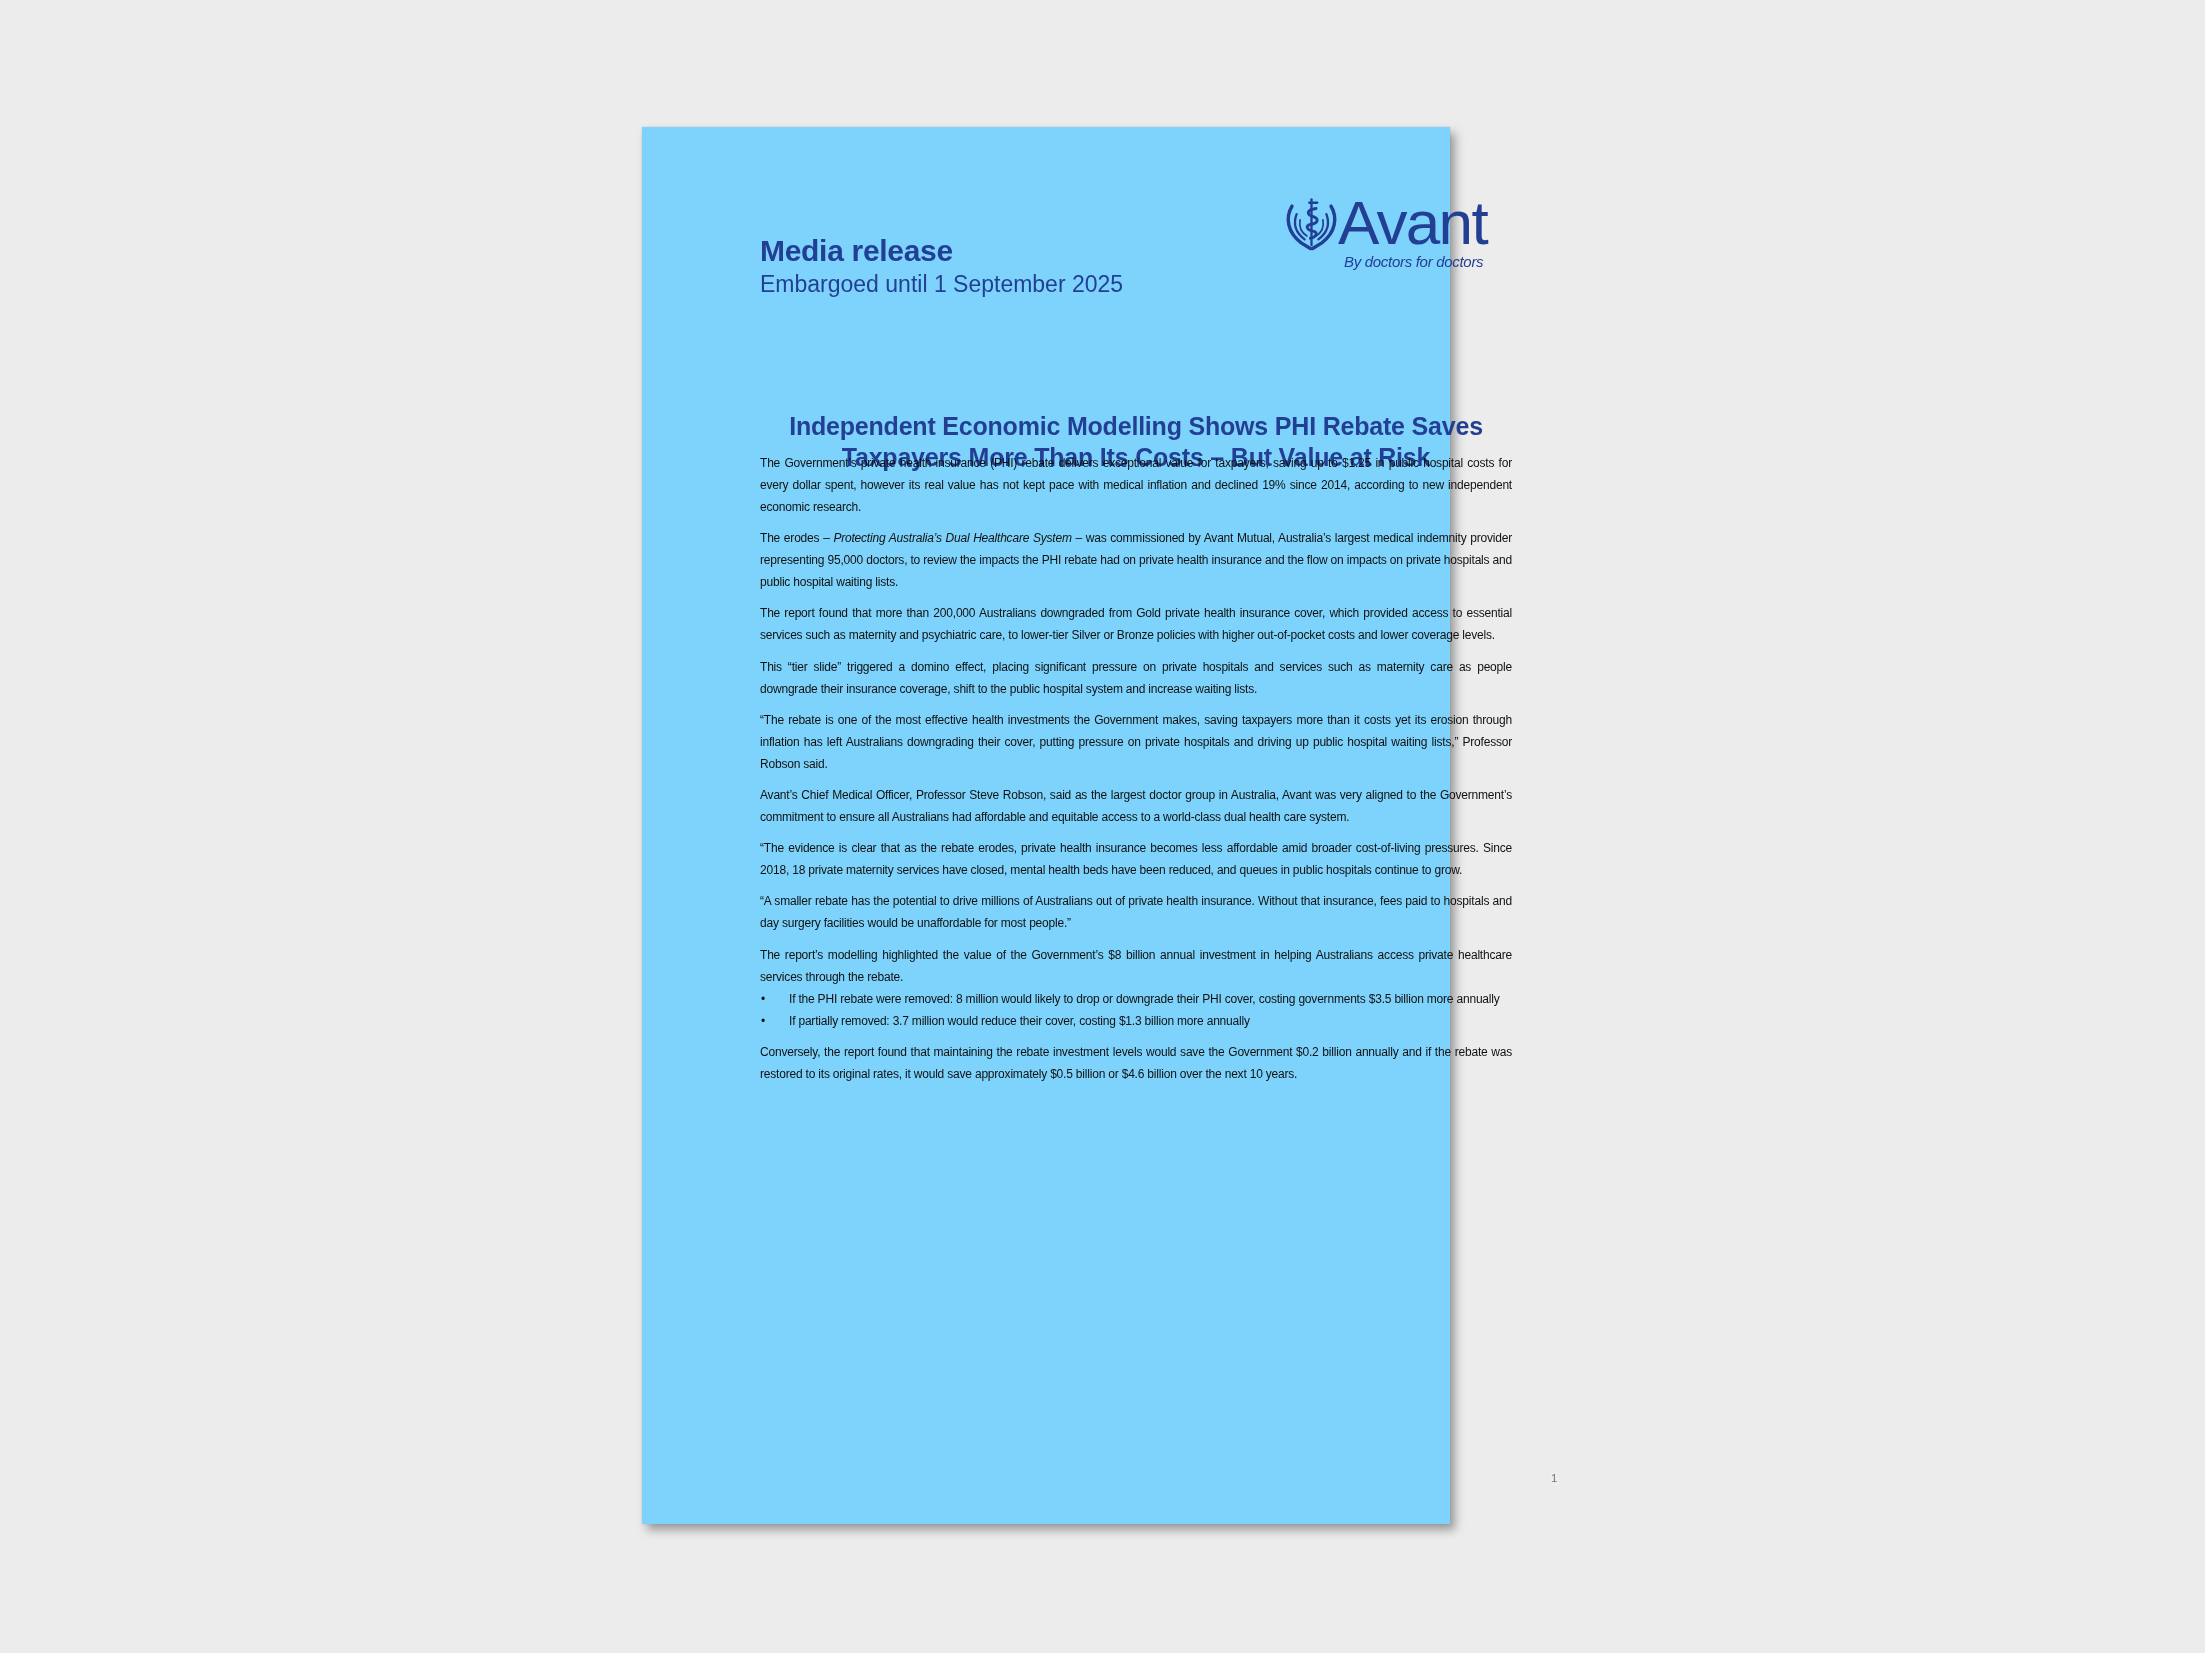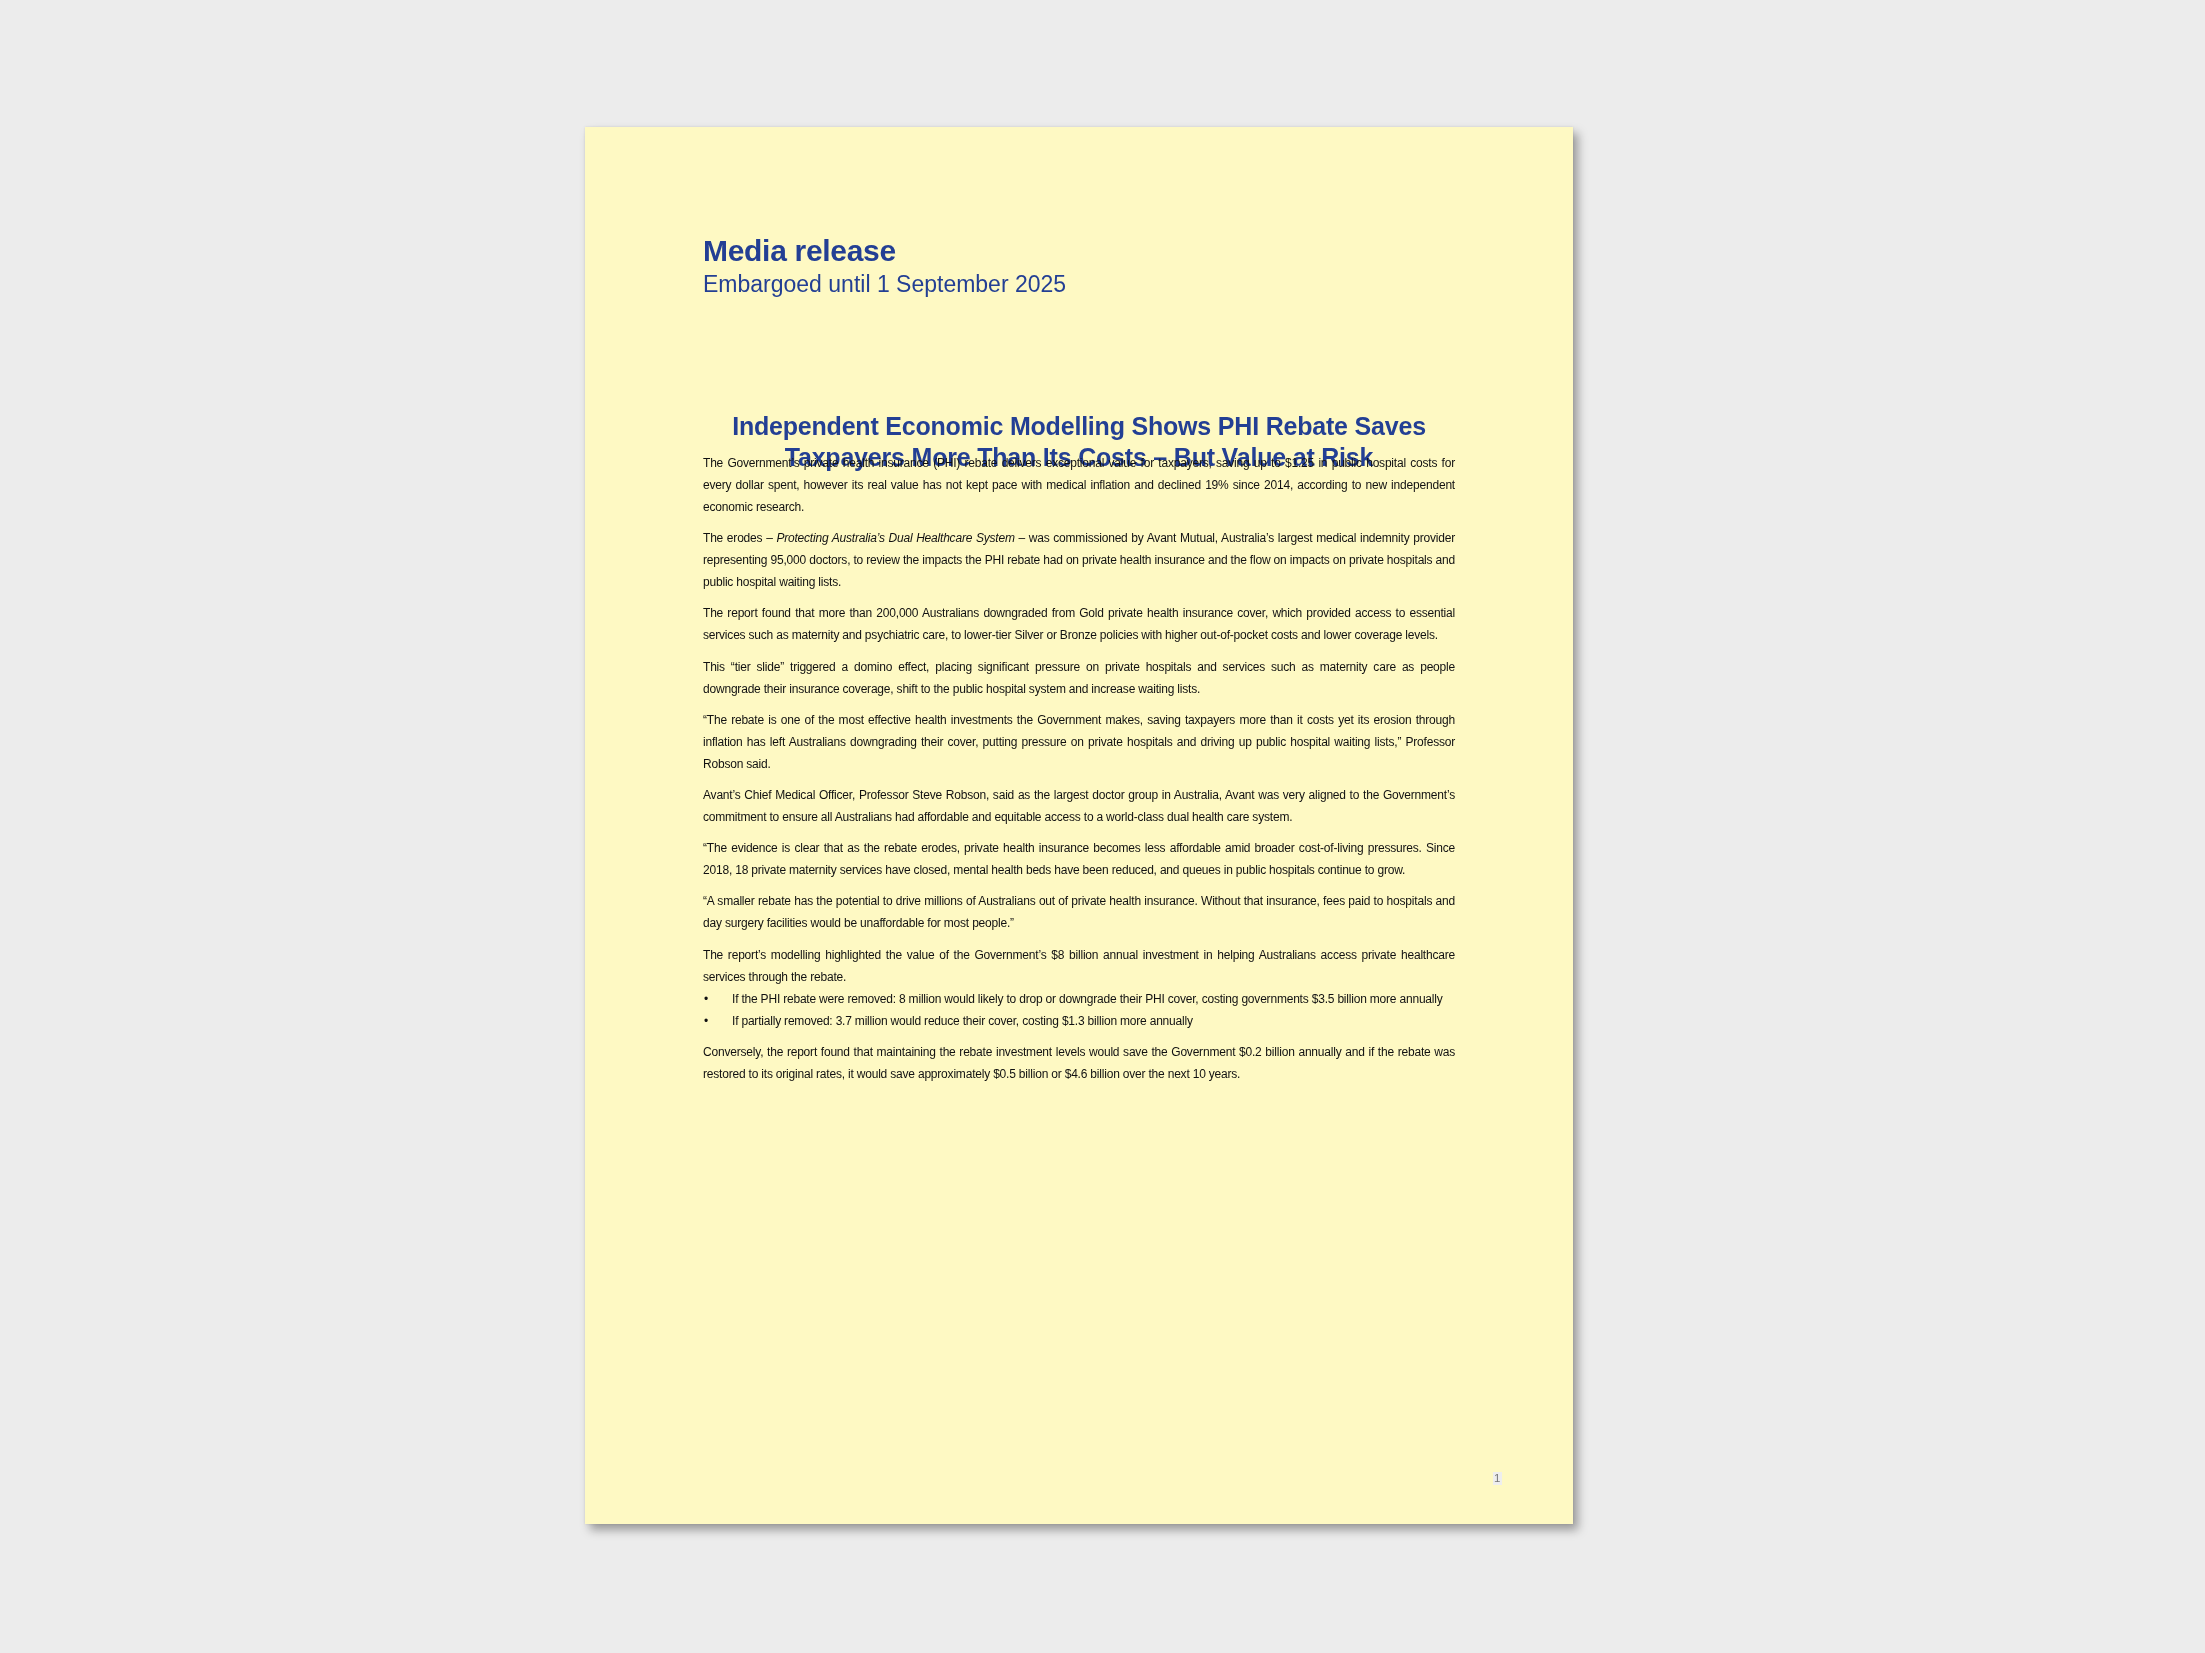--- a/index.html
+++ b/index.html
@@ -9,25 +9,25 @@
   body {
     width: 2205px;
     height: 1654px;
     background: #ececec;
     position: relative;
     overflow: hidden;
     font-family: "Liberation Sans", sans-serif;
   }
   .page {
     position: absolute;
-    left: 585px;
+    left: 642px;
     top: 127px;
-    width: 988px;
+    width: 808px;
     height: 1397px;
-    background: #fef9c3;
+    background: #7dd3fc;
     box-shadow: 4.6px 5.7px 9.2px rgba(0,0,0,0.35), 0 0 2.3px rgba(0,0,0,0.10);
   }
   .media-title {
     position: absolute;
     left: 118px;
     top: 109px;
     font-family: "Liberation Sans", sans-serif;
     font-weight: bold;
     font-size: 30px;
     color: #233f94;
@@ -133,20 +133,43 @@
   em { font-style: italic; }
 </style>
 </head>
 <body>
 
 <div class="page">
 
   <div class="media-title">Media release</div>
   <div class="embargo">Embargoed until 1 September 2025</div>
 
+  <div class="logo">
+    <span style="position:absolute;left:0;top:0;">
+      <svg width="55" height="55" viewBox="0 0 96 96">
+        <g fill="none" stroke="#233f94" stroke-linecap="round">
+
+          <path d="M14 16 C2 36, 6 62, 30 80 L46 90" stroke-width="6"></path>
+          <path d="M22 30 C16 46, 20 62, 36 74" stroke-width="4"></path>
+          <path d="M28 40 C26 52, 30 62, 40 68" stroke-width="3"></path>
+
+          <path d="M82 16 C94 36, 90 62, 66 80 L50 90" stroke-width="6"></path>
+          <path d="M74 30 C80 46, 76 62, 60 74" stroke-width="4"></path>
+          <path d="M68 40 C70 52, 66 62, 56 68" stroke-width="3"></path>
+
+          <path d="M48 4 L48 84" stroke-width="4"></path>
+          <path d="M44 10 L58 10" stroke-width="4"></path>
+
+          <path d="M56 20 C40 22, 38 30, 50 34 C62 38, 60 46, 46 48 C36 50, 40 58, 52 60 C60 62, 56 70, 46 72" stroke-width="5"></path>
+        </g>
+      </svg>
+    </span>
+    <span class="logo-word">Avant</span>
+    <span class="logo-tag">By doctors for doctors</span>
+  </div>
 
   <div class="headline">
     <div>Independent Economic Modelling Shows PHI Rebate Saves</div>
     <div>Taxpayers More Than Its Costs – But Value at Risk</div>
   </div>
 
   <div class="body">
     <p>The Government’s private health insurance (PHI) rebate delivers exceptional value for taxpayers, saving up to $1.25 in public hospital costs for every dollar spent, however its real value has not kept pace with medical inflation and declined 19% since 2014, according to new independent economic research.</p>
     <p><span>The erodes – </span><em>Protecting Australia’s Dual Healthcare System</em><span> – was commissioned by Avant Mutual, Australia’s largest medical indemnity provider representing 95,000 doctors, to review the impacts the PHI rebate had on private health insurance and the flow on impacts on private hospitals and public hospital waiting lists.</span></p>
     <p>The report found that more than 200,000 Australians downgraded from Gold private health insurance cover, which provided access to essential services such as maternity and psychiatric care, to lower-tier Silver or Bronze policies with higher out-of-pocket costs and lower coverage levels.</p>

